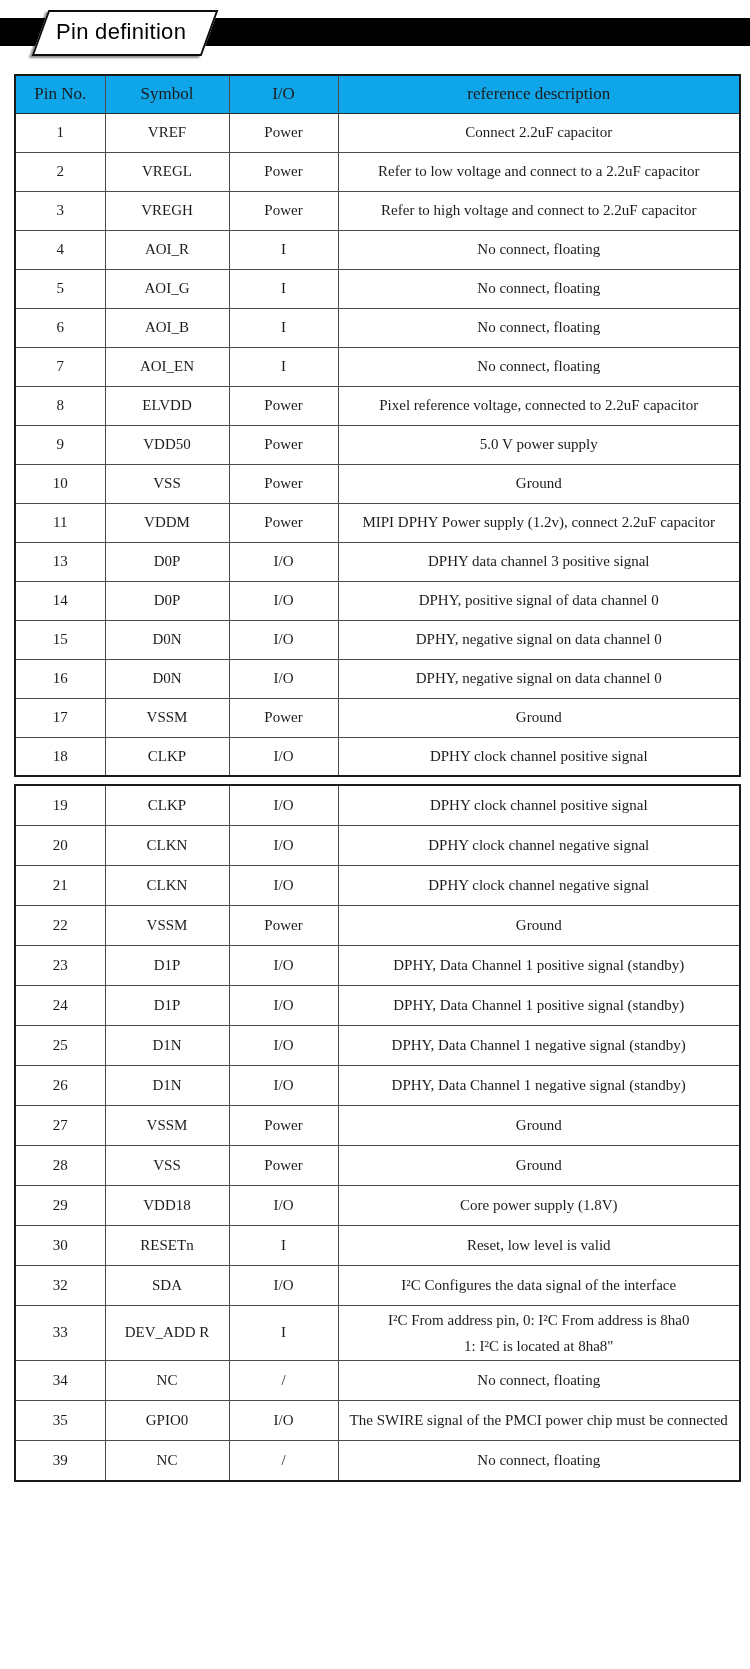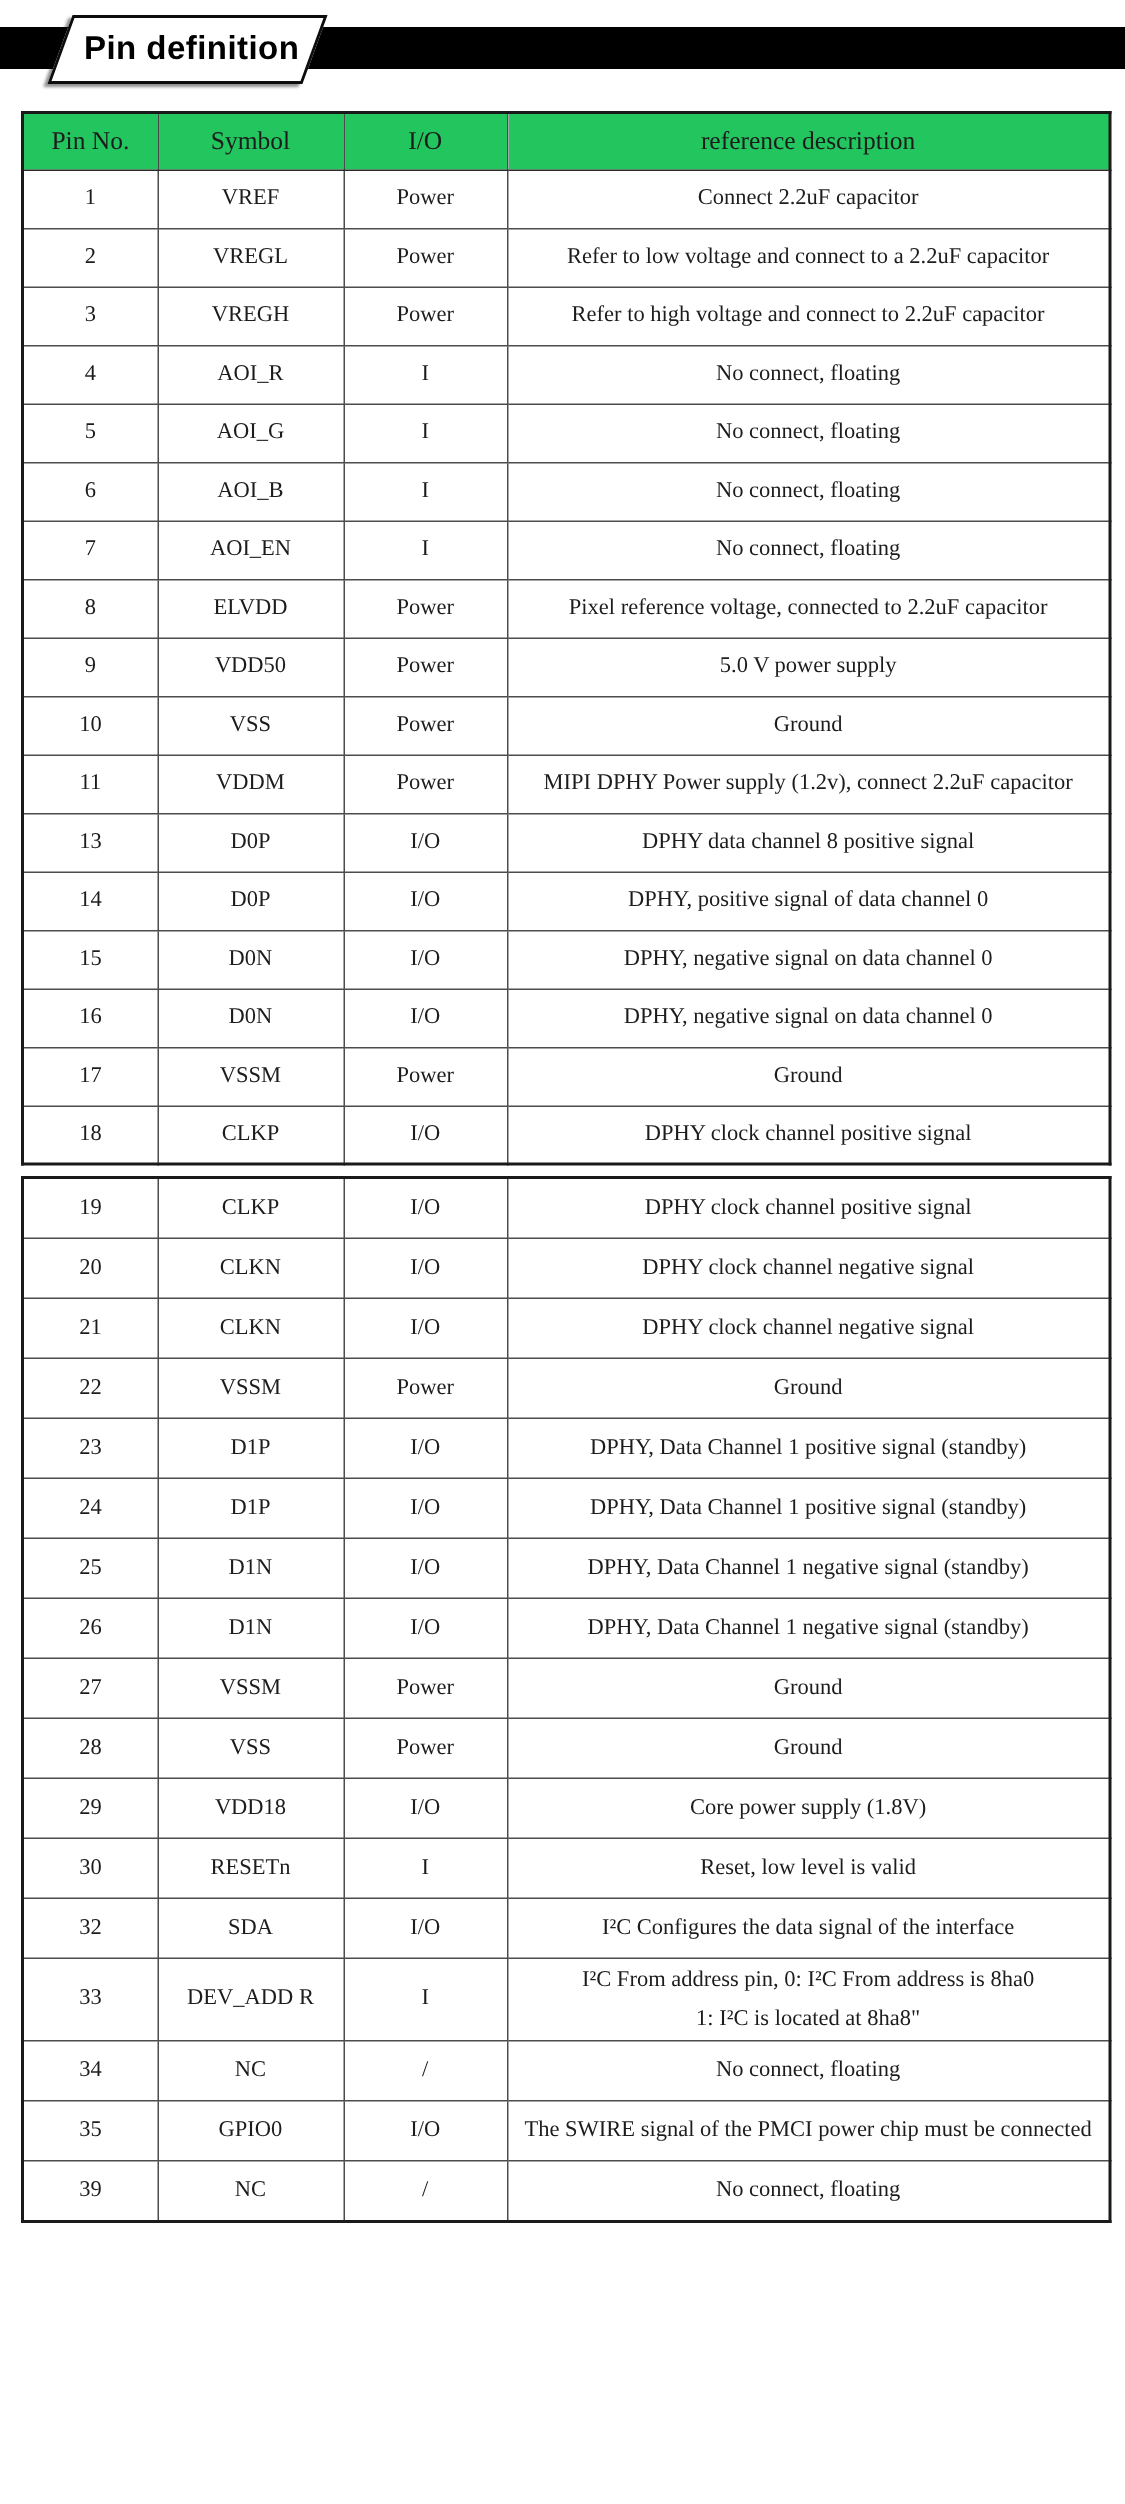--- a/index.html
+++ b/index.html
@@ -27,21 +27,21 @@
     background: #ffffff;
     border: 2px solid #0d0d0d;
     transform: skewX(-20deg);
     box-shadow: -2px 2px 2px rgba(0,0,0,0.45);
   }
   .banner-label {
     position: absolute;
     left: 56px; top: 18px;
     width: 150px;
     font-family: "Liberation Sans", sans-serif;
-    font-weight: bold;
+    font-weight: normal;
     font-size: 22px;
     line-height: 1.3;
     color: #000000;
     letter-spacing: 0.3px;
     white-space: nowrap;
   }
 
   
   .table-wrap {
     position: absolute;
@@ -56,21 +56,21 @@
   }
   table.seg2 { margin-top: 7px; padding-left: 36px; }
   .pin-table th, .pin-table td {
     border: 1px solid #4c4c4c;
     text-align: center;
     vertical-align: middle;
     padding: 1px 4px;
     overflow: hidden;
   }
   .pin-table thead th {
-    background: #22c55e;
+    background: #0ea5e9;
     font-weight: normal;
     font-size: 17px;
     height: 38px;
     border-bottom: 1.5px solid #2a2a2a;
   }
   table.seg1 tbody td { height: 39px; font-size: 15px; }
   table.seg2 tbody td { height: 40px; font-size: 15px; }
   .desc-line { line-height: 1.75; }
   .col-pin   { width: 90px; }
   .col-sym   { width: 124px; }
@@ -187,21 +187,21 @@
     <td>Power</td>
     <td>
             <div class="desc-line">MIPI DPHY Power supply (1.2v), connect 2.2uF capacitor</div>
           </td>
   </tr>
         <tr>
     <td>13</td>
     <td>D0P</td>
     <td>I/O</td>
     <td>
-            <div class="desc-line">DPHY data channel 8 positive signal</div>
+            <div class="desc-line">DPHY data channel 3 positive signal</div>
           </td>
   </tr>
         <tr>
     <td>14</td>
     <td>D0P</td>
     <td>I/O</td>
     <td>
             <div class="desc-line">DPHY, positive signal of data channel 0</div>
           </td>
   </tr>

